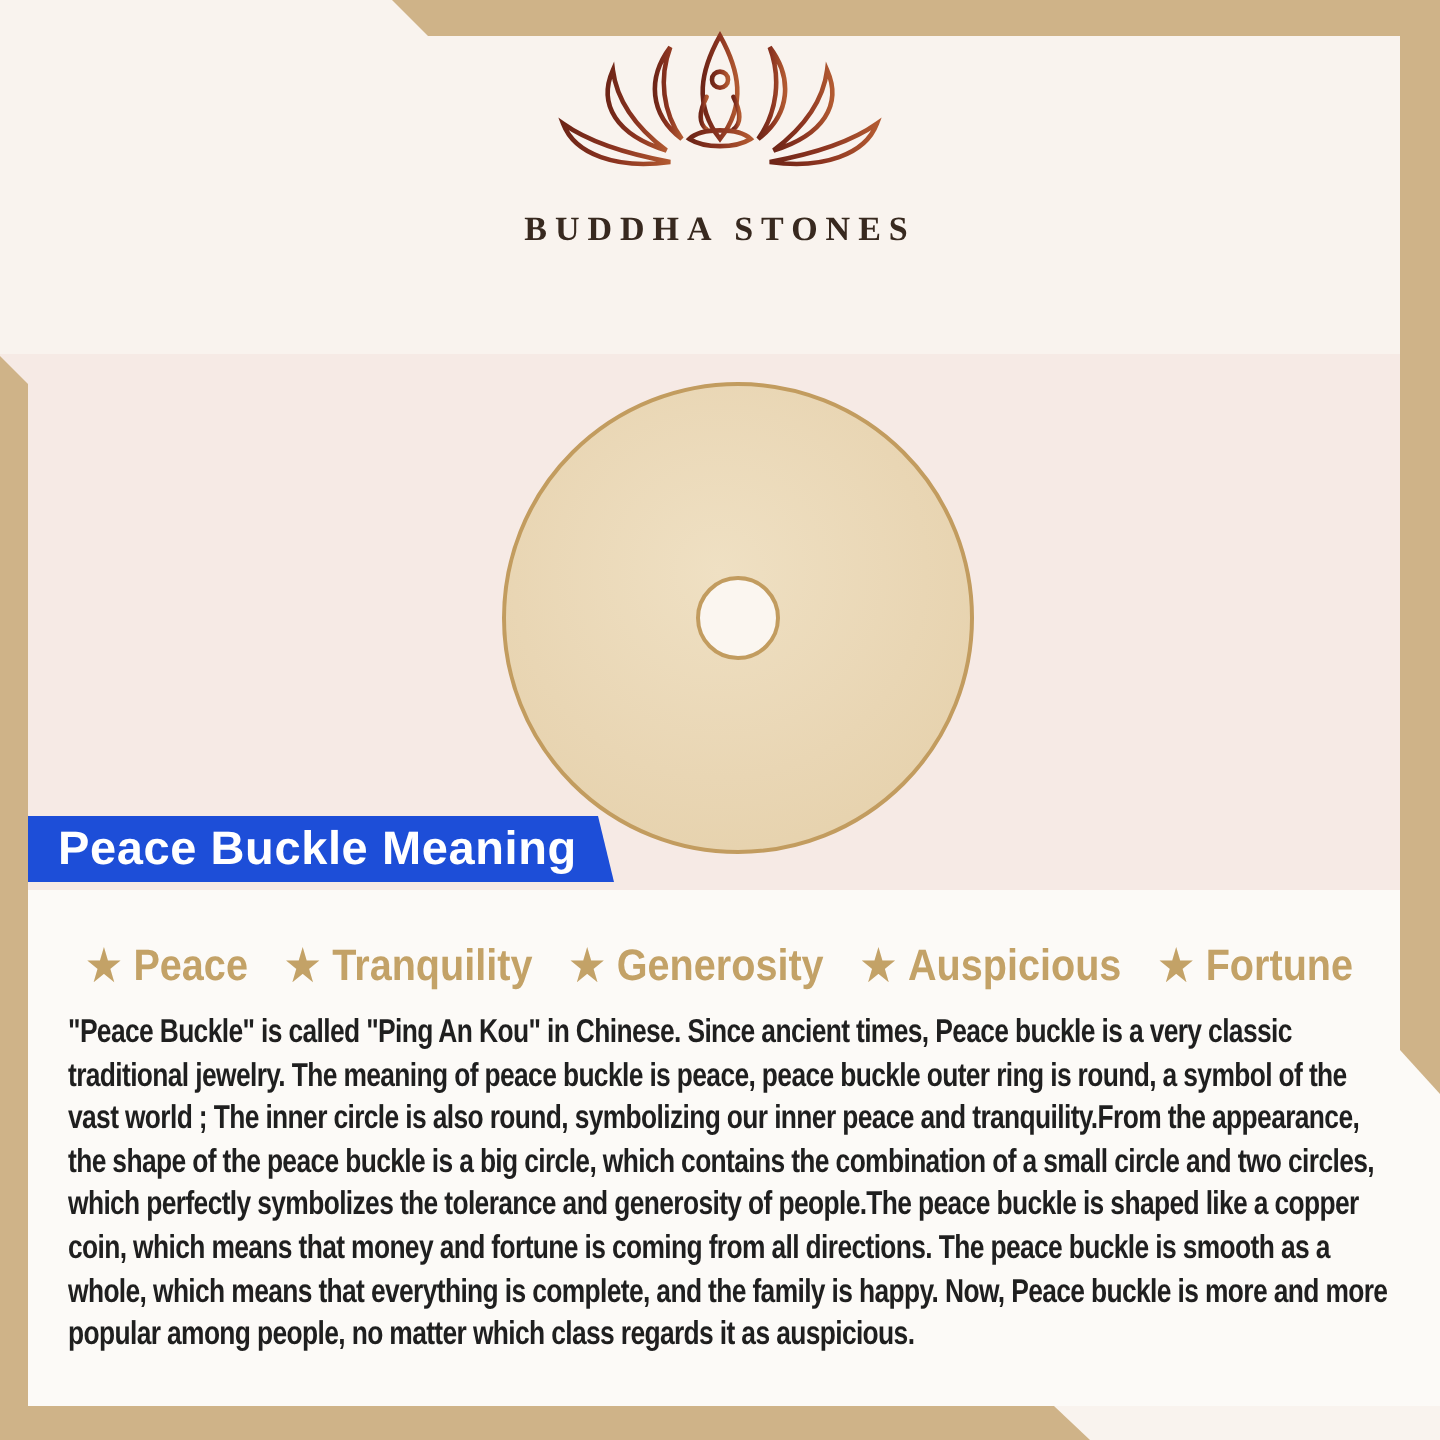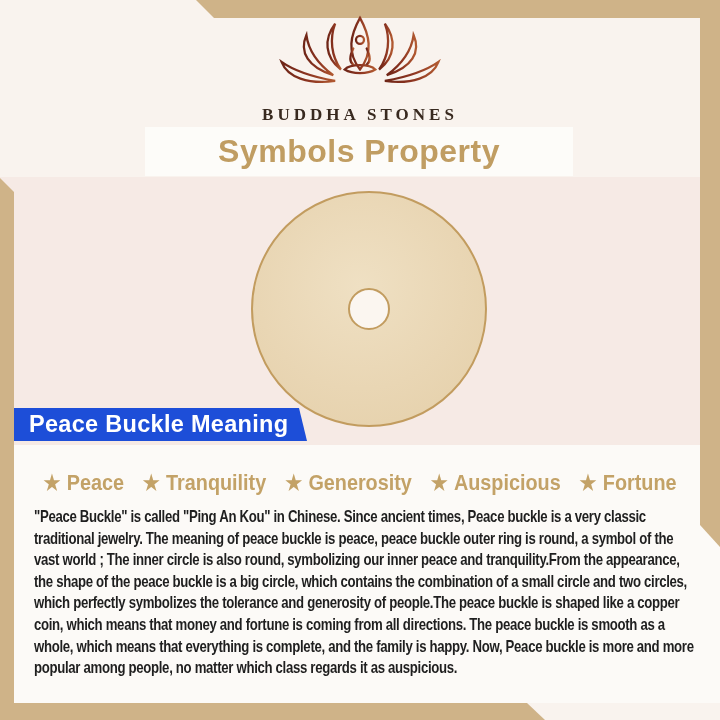--- a/index.html
+++ b/index.html
@@ -108,23 +108,20 @@
         <path d="M116,10 C128,26 127,45 110,58 C120,44 122,26 116,10 Z"></path>
         <path d="M34,22 C26,40 36,56 62,64 C46,52 36,38 34,22 Z"></path>
         <path d="M146,22 C154,40 144,56 118,64 C134,52 144,38 146,22 Z"></path>
         <path d="M8,50 C14,66 36,74 64,70 C42,66 22,60 8,50 Z"></path>
         <path d="M172,50 C166,66 144,74 116,70 C138,66 158,60 172,50 Z"></path>
       </g>
     </svg>
     <div class="brand-name">BUDDHA STONES</div>
   </div>
 
-  <div class="title-band">
-    <div class="title">Symbols Property</div>
-  </div>
 
   <div class="ring">
     <div class="ring-hole"></div>
   </div>
 
   <div class="meaning-banner">
     <span class="banner-label">Peace Buckle Meaning</span>
   </div>
 
   <div class="keywords">

